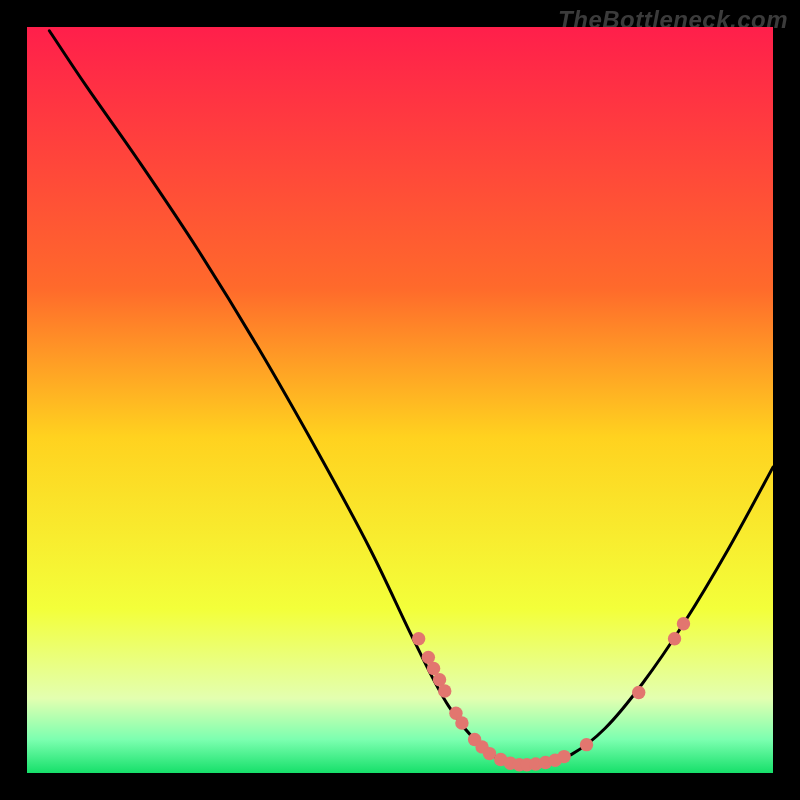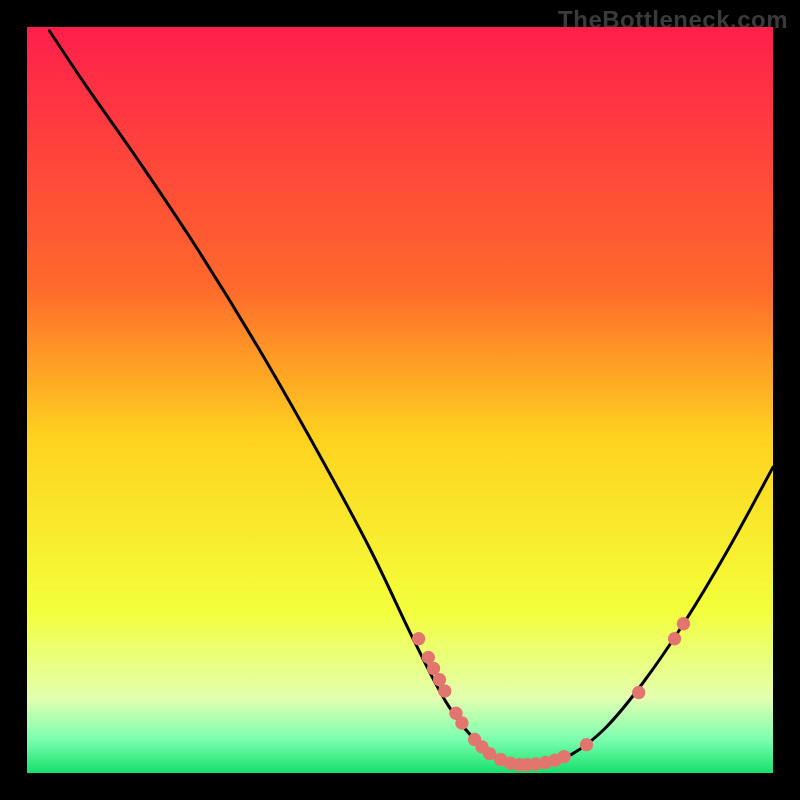--- a/index.html
+++ b/index.html
@@ -8,20 +8,21 @@
     width: 800px;
     height: 800px;
     background: #000;
     font-family: Arial, Helvetica, sans-serif;
   }
   .stage {
     position: relative;
     width: 800px;
     height: 648px;
     background: #000;
+    font-style: italic;
   }
   .plot {
     position: absolute;
     left: 27px;
     top: 27px;
     width: 746px;
     height: 746px;
     overflow: hidden;
   }
   .watermark {

